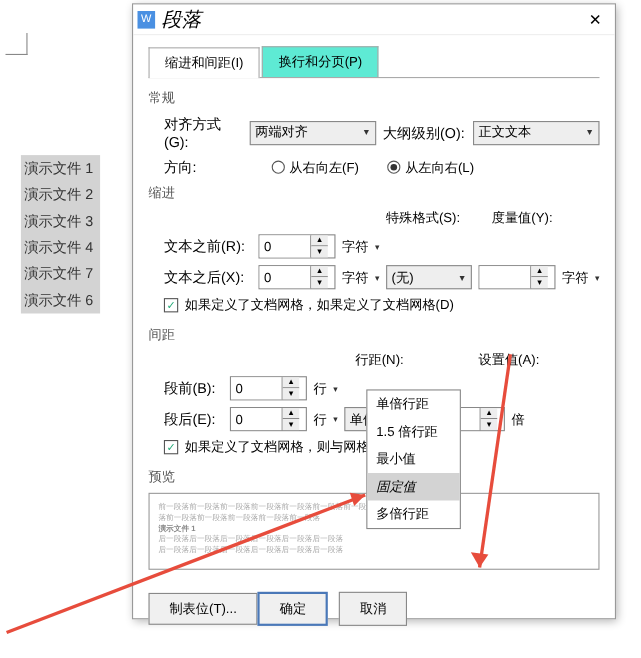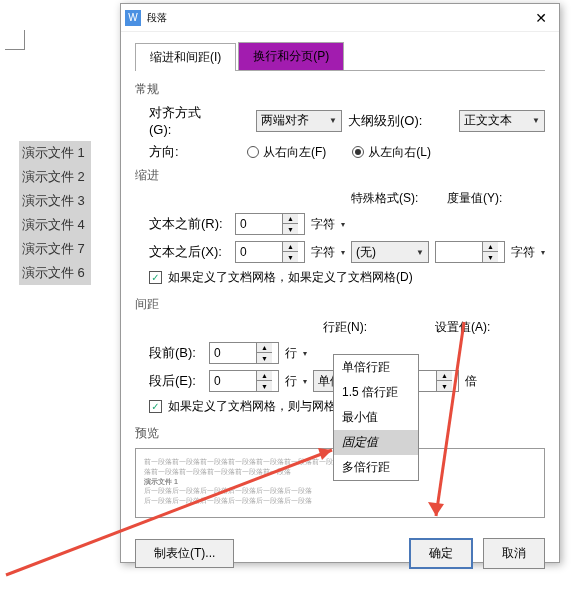--- a/index.html
+++ b/index.html
@@ -5,33 +5,33 @@
     * { box-sizing: border-box; margin: 0; padding: 0; font-family: "Microsoft YaHei", Arial, sans-serif; font-size: 12px; }
     body { width: 583px; height: 598px; background: #fff; position: relative; overflow: hidden; }
     
     .bg-marker { position: absolute; left: 5px; top: 30px; width: 20px; height: 20px; border-bottom: 1px solid #888; border-right: 1px solid #888; }
     .bg-list { position: absolute; left: 19px; top: 141px; background: #d3d3d3; }
     .bg-list-item { padding: 3px 6px 3px 3px; font-size: 13px; color: #333; }
     
     .dialog { position: absolute; left: 120px; top: 3px; width: 440px; height: 560px; background: #fff; border: 1px solid #999; box-shadow: 2px 2px 8px rgba(0,0,0,0.3); }
     .titlebar { display: flex; align-items: center; height: 28px; padding: 0 4px; border-bottom: 1px solid #eee; }
     .title-icon { width: 16px; height: 16px; background: #4a90e2; color: #fff; font-size: 10px; display: flex; align-items: center; justify-content: center; margin-right: 6px; }
-    .title-text { flex: 1; font-size: 10px; }
+    .title-text { flex: 1; font-size: 18px; font-style: italic; }
     .close-btn { width: 28px; height: 20px; display: flex; align-items: center; justify-content: center; cursor: pointer; font-size: 14px; }
     
     .body { padding: 10px 14px; }
     .tabs { display: flex; border-bottom: 1px solid #aaa; margin-bottom: 10px; }
-    .tab { padding: 5px 14px; border: 1px solid #aaa; border-bottom: none; background: #a21caf; cursor: pointer; margin-right: 2px; font-size: 12px; }
+    .tab { padding: 5px 14px; border: 1px solid #aaa; border-bottom: none; background: #5eead4; cursor: pointer; margin-right: 2px; font-size: 12px; }
     .tab.active { background: #fff; position: relative; top: 1px; }
     
     .section-label { color: #555; font-size: 12px; margin: 6px 0 6px 0; }
     .row { display: flex; align-items: center; margin: 6px 0 6px 14px; gap: 6px; }
     .label { min-width: 72px; font-size: 13px; }
     .select { border: 1px solid #888; height: 22px; padding: 0 4px; background: #eee; cursor: pointer; display: flex; align-items: center; justify-content: space-between; }
-    .select-w1 { width: 128px; margin-left: 29px; }
+    .select-w1 { width: 128px; }
     .select-w2 { width: 78px; }
     .select-w3 { width: 80px; }
     .arrow { font-size: 8px; color: #333; }
     
     .radio { display: inline-flex; align-items: center; gap: 4px; margin-right: 20px; cursor: pointer; justify-content: flex-end; }
     .radio-circle { width: 12px; height: 12px; border: 1px solid #555; border-radius: 50%; display: inline-flex; align-items: center; justify-content: center; }
     .radio-circle.checked::after { content: ""; width: 6px; height: 6px; background: #333; border-radius: 50%; }
     
     .spin { display: flex; align-items: center; border: 1px solid #888; height: 22px; width: 70px; }
     .spin input { border: none; width: 46px; padding: 0 4px; height: 20px; outline: none; font-size: 12px; }
@@ -42,21 +42,21 @@
     
     .checkbox { display: inline-flex; align-items: center; gap: 6px; cursor: pointer; margin-left: 14px; }
     .check { width: 13px; height: 13px; border: 1px solid #555; display: inline-flex; align-items: center; justify-content: center; background: #fff; color: #2a7; font-size: 10px; }
     
     .col-label { font-size: 12px; min-width: 72px; }
     
     .preview { border: 1px solid #999; height: 70px; margin: 4px 0 10px 0; padding: 8px; overflow: hidden; }
     .preview-line { font-size: 7px; color: #aaa; line-height: 1.4; white-space: nowrap; }
     .preview-bold { color: #888; font-weight: bold; }
     
-    .footer { display: flex; align-items: center; justify-content: space-between; padding: 0 14px 14px; gap: 20px; }
+    .footer { display: flex; align-items: center; padding: 0 14px 14px; }
     .btn { border: 1px solid #888; background: #f0f0f0; padding: 5px 18px; cursor: pointer; font-size: 12px; }
     .btn.primary { border: 2px solid #4a78b8; }
     .btn-group { display: flex; gap: 10px; }
     
     .dropdown-pop { position: absolute; background: #fff; border: 1px solid #888; width: 86px; z-index: 10; }
     .dropdown-item { padding: 4px 8px; font-size: 12px; cursor: pointer; }
     .dropdown-item.hover { background: #d3d3d3; font-style: italic; }
     
     .arrow-red-1 { position: absolute; pointer-events: none; z-index: 20; }
   </style>

